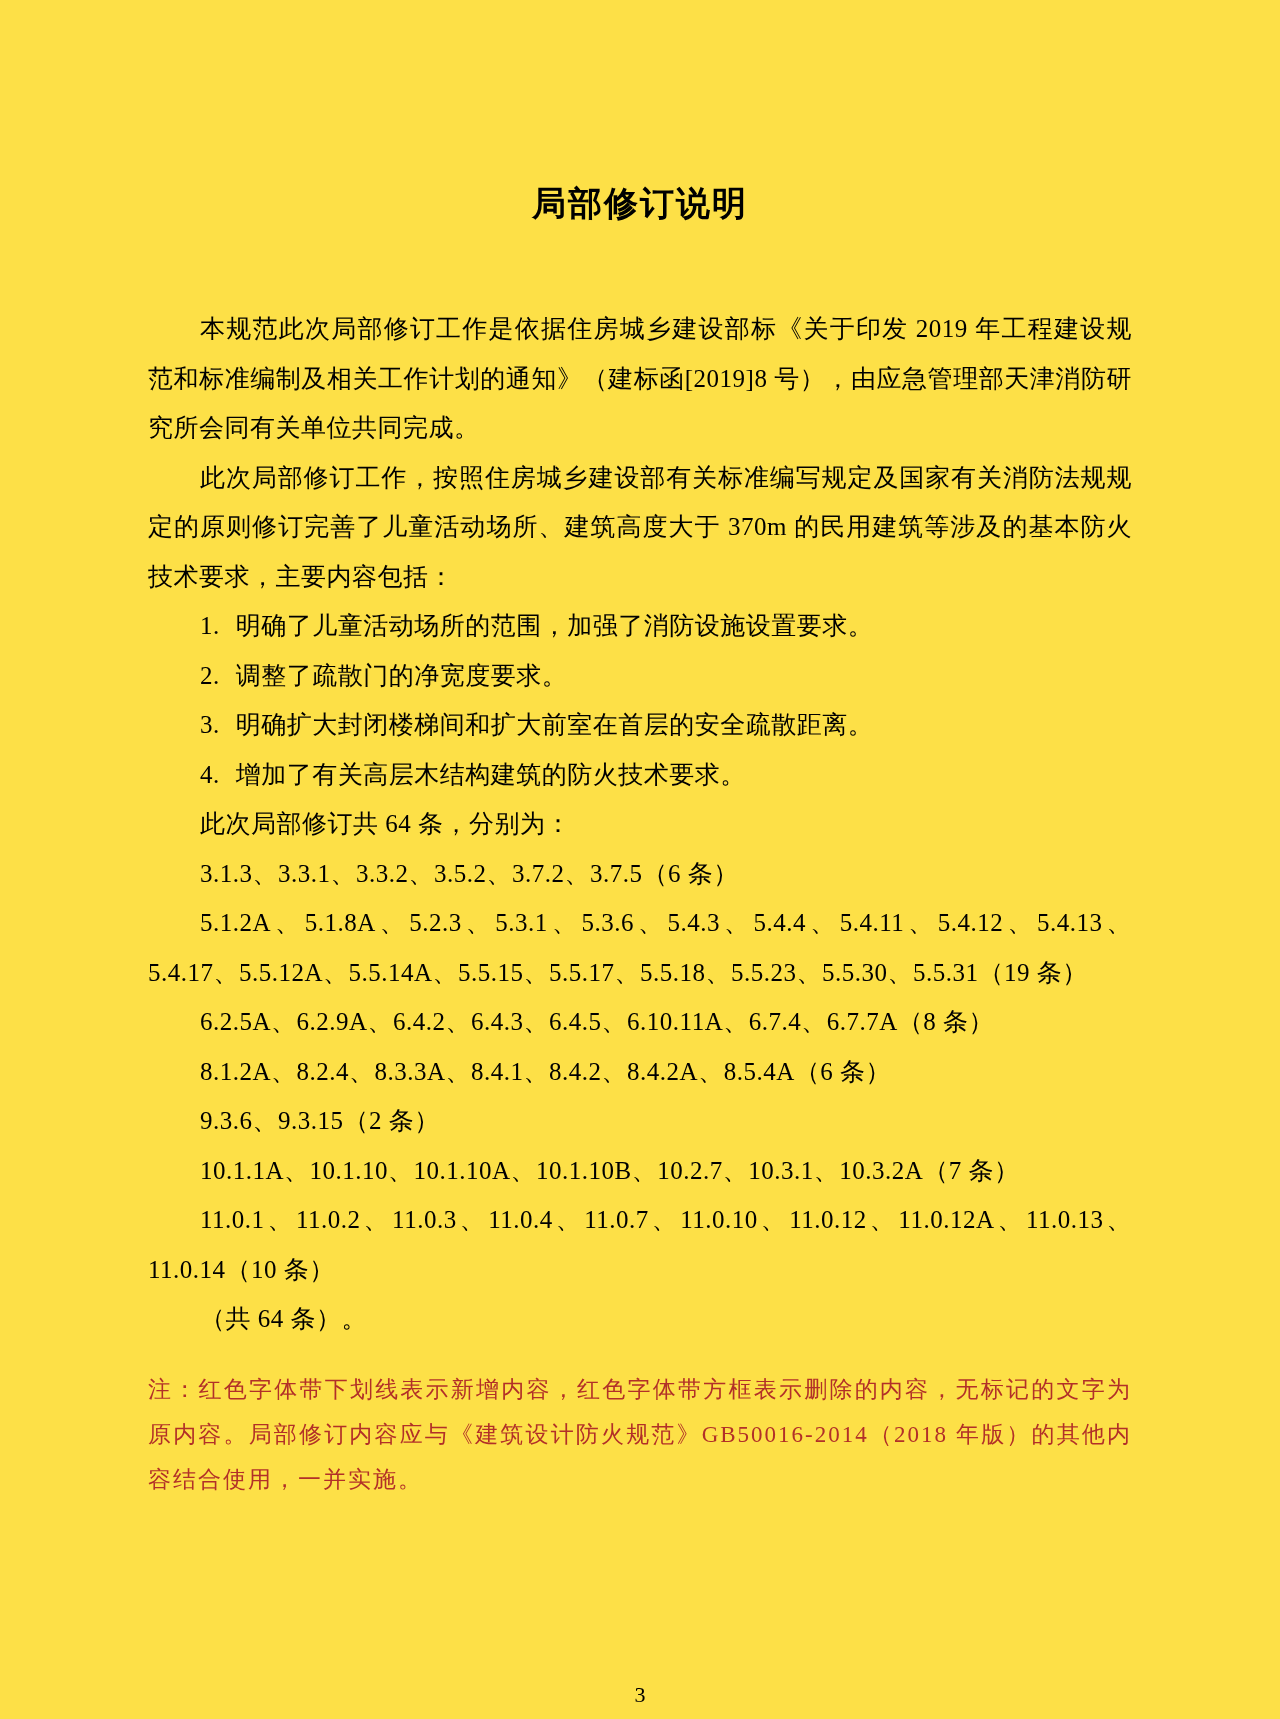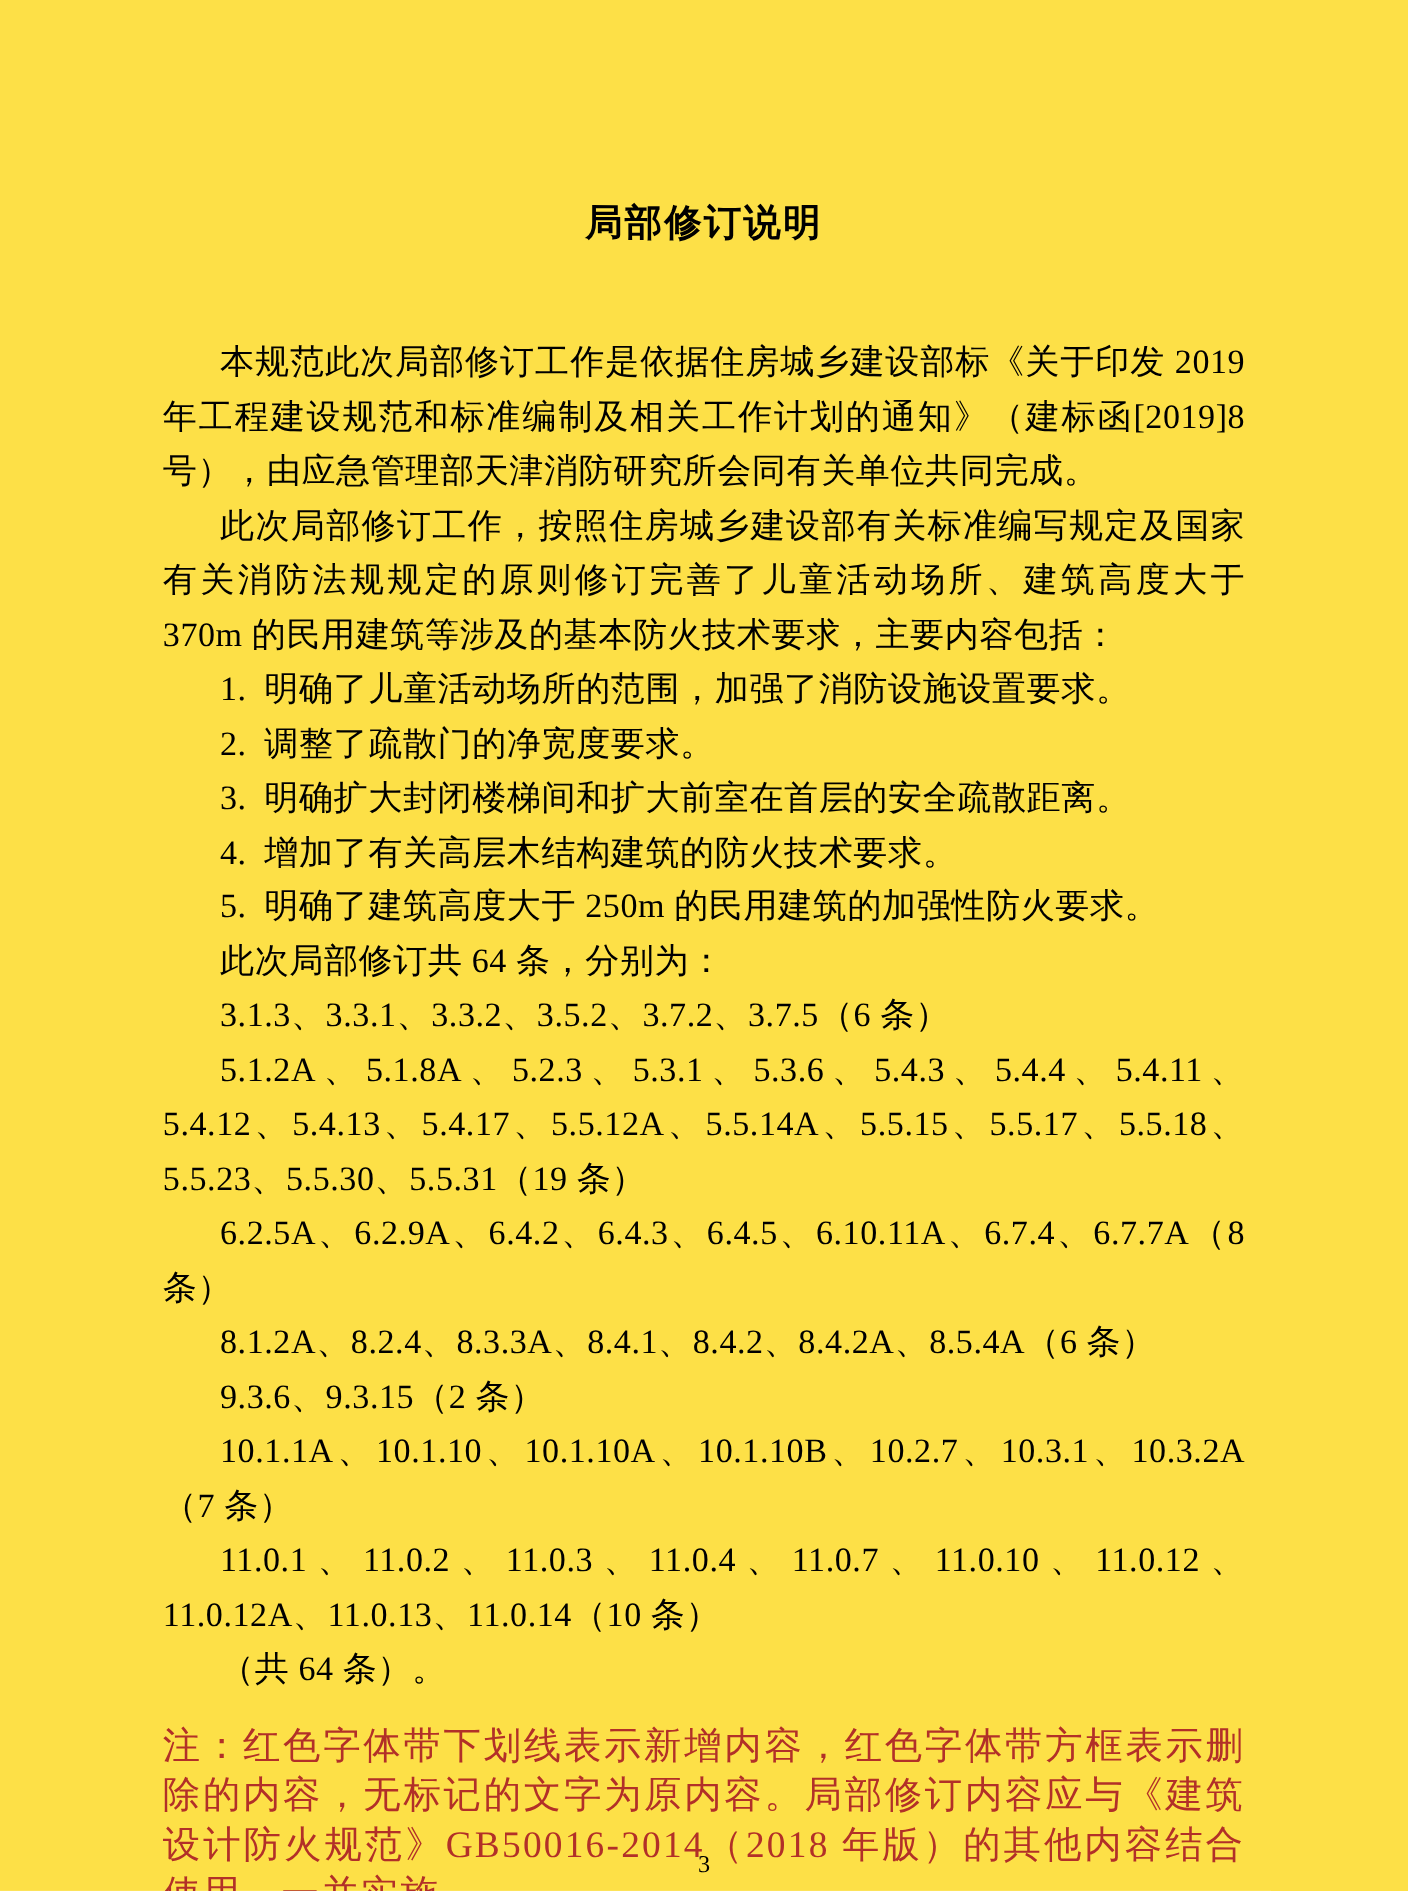--- a/index.html
+++ b/index.html
@@ -23,37 +23,37 @@
     margin: 0;
     padding-top: 182px;
     font-size: 34px;
     line-height: 44px;
     font-weight: bold;
     text-align: center;
     letter-spacing: 2px;
   }
   .body {
     margin-top: 78px;
-    font-size: 31px;
+    font-size: 25px;
     line-height: 49.5px;
     text-align: justify;
     letter-spacing: 0.5px;
   }
   .body p {
     margin: 0;
   }
   .indent {
     text-indent: 52px;
   }
   .li-num {
     margin-right: 16px;
   }
   .note {
     margin: 23px 0 0 0;
-    font-size: 34px;
+    font-size: 23px;
     line-height: 45px;
     text-align: justify;
     letter-spacing: 2px;
     color: var(--note_red, #b23028);
   }
   .page-num {
     position: absolute;
     left: 0;
     right: 0;
     bottom: 12px;
@@ -72,21 +72,20 @@
     <h1 class="title">局部修订说明</h1>
 
     <div class="body">
       <p class="indent">本规范此次局部修订工作是依据住房城乡建设部标《关于印发 2019 年工程建设规范和标准编制及相关工作计划的通知》（建标函[2019]8 号），由应急管理部天津消防研究所会同有关单位共同完成。</p>
       <p class="indent">此次局部修订工作，按照住房城乡建设部有关标准编写规定及国家有关消防法规规定的原则修订完善了儿童活动场所、建筑高度大于 370m 的民用建筑等涉及的基本防火技术要求，主要内容包括：</p>
 
       <p class="indent"><span class="li-num">1.</span><span>明确了儿童活动场所的范围，加强了消防设施设置要求。</span></p>
       <p class="indent"><span class="li-num">2.</span><span>调整了疏散门的净宽度要求。</span></p>
       <p class="indent"><span class="li-num">3.</span><span>明确扩大封闭楼梯间和扩大前室在首层的安全疏散距离。</span></p>
       <p class="indent"><span class="li-num">4.</span><span>增加了有关高层木结构建筑的防火技术要求。</span></p>
-      <p class="indent"><span class="li-num">5.</span><span>明确了建筑高度大于 250m 的民用建筑的加强性防火要求。</span></p>
 
       <p class="indent">此次局部修订共 64 条，分别为：</p>
 
       <p class="indent">3.1.3、3.3.1、3.3.2、3.5.2、3.7.2、3.7.5（6 条）</p>
       <p class="indent">5.1.2A、5.1.8A、5.2.3、5.3.1、5.3.6、5.4.3、5.4.4、5.4.11、5.4.12、5.4.13、5.4.17、5.5.12A、5.5.14A、5.5.15、5.5.17、5.5.18、5.5.23、5.5.30、5.5.31（19 条）</p>
       <p class="indent">6.2.5A、6.2.9A、6.4.2、6.4.3、6.4.5、6.10.11A、6.7.4、6.7.7A（8 条）</p>
       <p class="indent">8.1.2A、8.2.4、8.3.3A、8.4.1、8.4.2、8.4.2A、8.5.4A（6 条）</p>
       <p class="indent">9.3.6、9.3.15（2 条）</p>
       <p class="indent">10.1.1A、10.1.10、10.1.10A、10.1.10B、10.2.7、10.3.1、10.3.2A（7 条）</p>
       <p class="indent">11.0.1、11.0.2、11.0.3、11.0.4、11.0.7、11.0.10、11.0.12、11.0.12A、11.0.13、11.0.14（10 条）</p>

